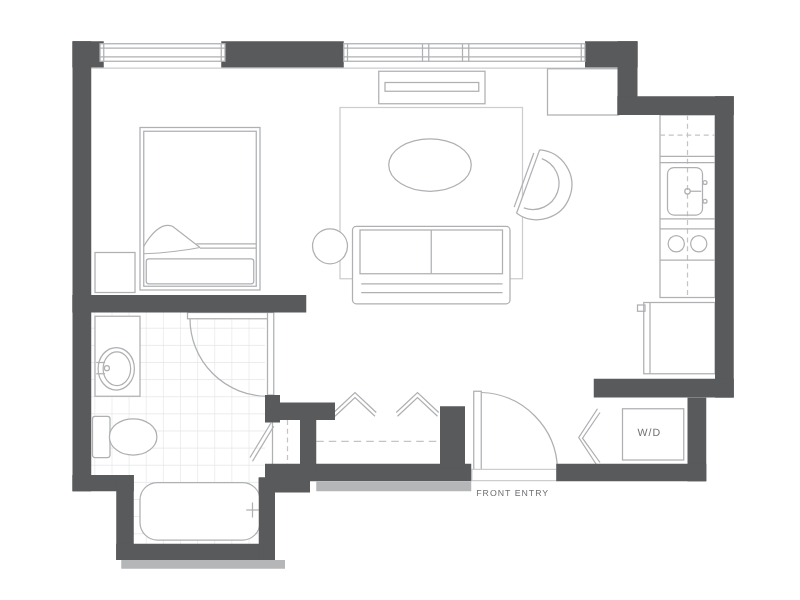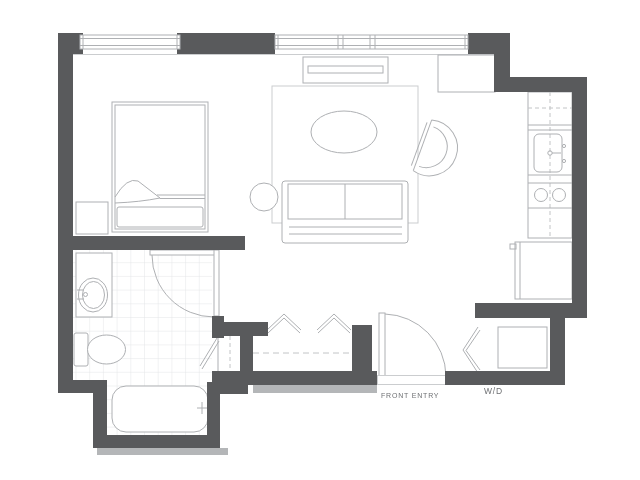--- a/index.html
+++ b/index.html
@@ -9,21 +9,21 @@
   .wall{fill:var(--wall);}
   .strip{fill:var(--wall_light);}
   .ln{fill:none;stroke:var(--line);stroke-width:1;}
   .lnf{fill:#fff;stroke:var(--line);stroke-width:1;}
   .lt{fill:none;stroke:var(--line_light);stroke-width:1;}
   .ltf{fill:#fff;stroke:var(--line_light);stroke-width:1;}
   .dash{fill:none;stroke:var(--dash);stroke-width:1;stroke-dasharray:6 4;}
   .dash2{fill:none;stroke:var(--dash);stroke-width:1;stroke-dasharray:4 3;}
   .label{position:absolute;color:var(--text);white-space:nowrap;}
   .front-entry{left:381px;top:392px;font-size:7px;letter-spacing:0.8px;}
-  .wd{left:484px;top:341px;font-size:8.5px;letter-spacing:0.8px;margin-top:45px;}
+  .wd{left:510px;top:341px;font-size:8.5px;letter-spacing:0.8px;}
 </style>
 </head>
 <body>
 
 <div class="plan">
 <svg width="640" height="480" viewBox="0 0 640 480">
   <defs>
     <pattern id="tilePat" width="13.7" height="13.7" patternUnits="userSpaceOnUse" patternTransform="translate(75.5 248.5)">
       <path d="M13.7 0 L0 0 0 13.7" stroke="#e4e5e7" stroke-width="1" fill="none"></path>
     </pattern>

